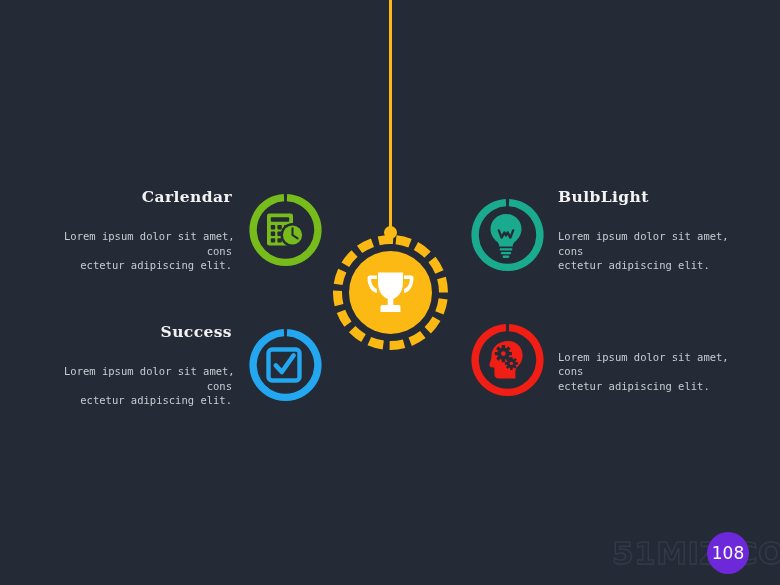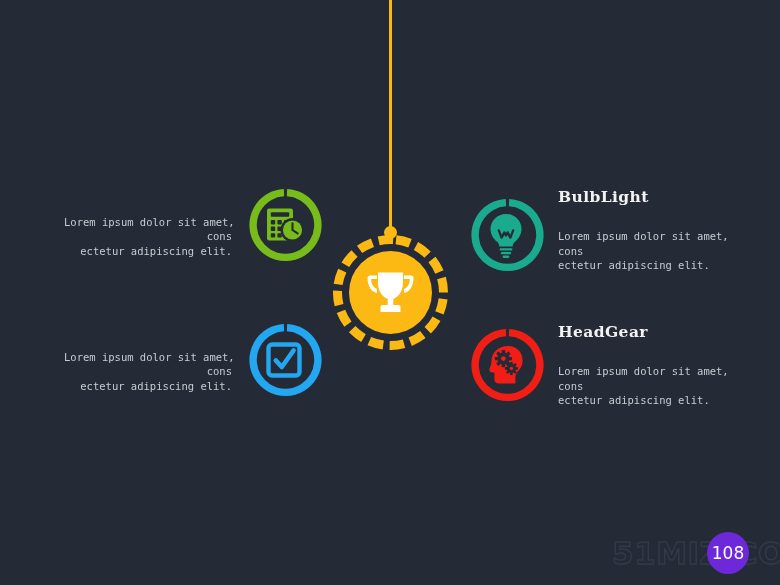--- a/index.html
+++ b/index.html
@@ -151,20 +151,21 @@
                  L -13.5 -3.4 C -17 -4.6 -19.4 -8.5 -19.4 -13.4 L -13.5 -13.4 Z"></path>
 
         <path d="M 13.5 -17 L 20.5 -17 C 22 -17 23 -16 23 -14.6 C 23 -6 18.5 -0.5 13.5 0.5
                  L 13.5 -3.4 C 17 -4.6 19.4 -8.5 19.4 -13.4 L 13.5 -13.4 Z"></path>
       </g>
     </svg>
   </div>
 
   <div class="item left" style="left:64px; top:187px;">
     <div class="item-text">
+      <div class="item-title">Carlendar</div>
       <div class="item-desc">
         <span>Lorem ipsum dolor sit amet,</span>
         <span>cons</span>
         <span>ectetur adipiscing elit.</span>
       </div>
     </div>
     <div class="item-badge">
       <svg width="76" height="76" viewBox="0 0 76 76">
         <path d="M 41 5.6 A 32.4 32.4 0 1 1 38 5.6" fill="none" stroke="#78bc1b" stroke-width="7.4" stroke-linecap="butt"></path>
         <g fill="#78bc1b" transform="translate(38,38)">
@@ -208,20 +209,21 @@
       <div class="item-desc">
         <span>Lorem ipsum dolor sit amet,</span>
         <span>cons</span>
         <span>ectetur adipiscing elit.</span>
       </div>
     </div>
   </div>
 
   <div class="item left" style="left:64px; top:322px;">
     <div class="item-text">
+      <div class="item-title">Success</div>
       <div class="item-desc">
         <span>Lorem ipsum dolor sit amet,</span>
         <span>cons</span>
         <span>ectetur adipiscing elit.</span>
       </div>
     </div>
     <div class="item-badge">
       <svg width="76" height="76" viewBox="0 0 76 76">
         <path d="M 41 5.6 A 32.4 32.4 0 1 1 38 5.6" fill="none" stroke="#22a7f0" stroke-width="7.4" stroke-linecap="butt"></path>
         <g transform="translate(38,38)">
@@ -265,21 +267,20 @@
             <rect x="-1.3" y="-6.5" width="2.6" height="2.5" rx="0.5" transform="rotate(45)"></rect>
             <rect x="-1.3" y="4" width="2.6" height="2.5" rx="0.5" transform="rotate(45)"></rect>
             <rect x="-6.5" y="-1.3" width="2.5" height="2.6" rx="0.5" transform="rotate(45)"></rect>
             <rect x="4" y="-1.3" width="2.5" height="2.6" rx="0.5" transform="rotate(45)"></rect>
           </g>
           <circle cx="5.4" cy="3.4" r="1.7" fill="#f01e14"></circle>
         </g>
       </svg>
     </div>
     <div class="item-text">
-      <div class="item-title">HeadGear</div>
       <div class="item-desc">
         <span>Lorem ipsum dolor sit amet,</span>
         <span>cons</span>
         <span>ectetur adipiscing elit.</span>
       </div>
     </div>
   </div>
 
   <div class="watermark">
     <div class="wm-text">51MIZ.COM</div>

